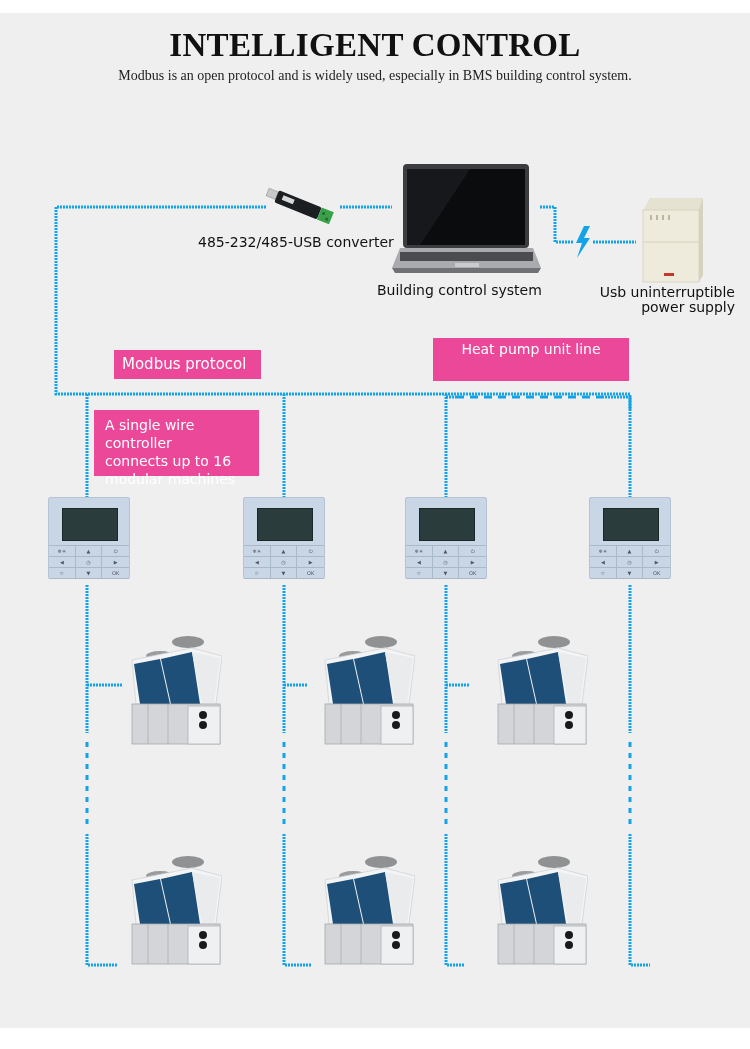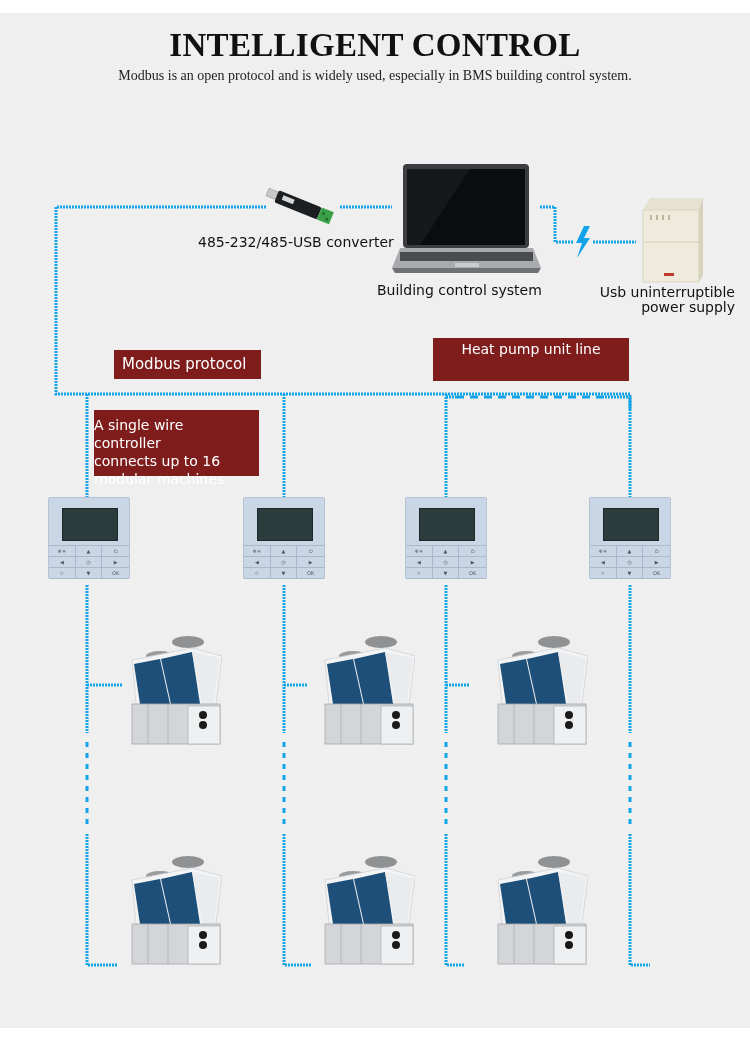--- a/index.html
+++ b/index.html
@@ -2,21 +2,21 @@
 <html><head>
 <meta charset="utf-8">
 <style>
   html, body { margin:0; padding:0; background:#ffffff; }
   body { width:750px; height:1049px; position:relative; overflow:hidden; font-family:"DejaVu Sans", sans-serif; }
   #canvas { position:absolute; left:0; top:13px; width:750px; height:1015px; background:#efefef; }
   .abs { position:absolute; }
   #title { left:0; top:27px; width:750px; text-align:center; font-family:"Liberation Serif", serif; font-weight:bold; font-size:33px; letter-spacing:0.3px; color:#111; }
   #intro { left:0; top:67px; width:750px; text-align:center; font-family:"Liberation Serif", serif; font-size:14px; line-height:18px; color:#222; }
   .label { font-size:14px; color:#111; white-space:nowrap; }
-  .bluebox { background:#7f1d1d; color:#fff; font-size:14px; line-height:19px; padding:0 8px; box-sizing:border-box; }
+  .bluebox { background:#ec4899; color:#fff; font-size:14px; line-height:19px; padding:0 8px; box-sizing:border-box; }
   svg#wires { position:absolute; left:0; top:0; }
   
   .ctrl { position:absolute; width:82px; height:82px; background:#c9d6e6; border:1px solid #b5c3d5; border-radius:2px; box-sizing:border-box; }
   .ctrl .screen { position:absolute; left:13px; top:10px; width:54px; height:31px; background:#2b3c3c; border:1px solid #1a2828; }
   .ctrl .keys { position:absolute; left:0; top:47px; width:80px; height:33px; display:grid; grid-template-columns:repeat(3,1fr); grid-template-rows:repeat(3,1fr); border-top:1px solid #aab8cb; }
   .ctrl .key { border-right:1px solid #aab8cb; border-bottom:1px solid #aab8cb; font-size:5px; color:#556; display:flex; align-items:center; justify-content:center; }
   .ctrl .key:nth-child(3n) { border-right:none; }
   
   .pump { position:absolute; width:92px; height:118px; }
 </style>
@@ -108,21 +108,21 @@
 <div class="abs label" style="left:377px; top:282px;">Building control system</div>
 <div class="abs label" style="left:585px; top:285px; text-align:right; line-height:15px; width:150px;">
   <div>Usb uninterruptible</div>
   <div>power supply</div>
 </div>
 
 <div class="abs bluebox" style="left:114px; top:350px; width:147px; height:29px; line-height:29px; font-size:15px;">Modbus protocol</div>
 <div class="abs bluebox" style="left:433px; top:338px; width:196px; height:43px; padding-top:2px; text-align:center;">
   <div>Heat pump unit line</div>
 </div>
-<div class="abs bluebox" style="left:94px; top:410px; width:165px; height:66px; padding-top:6px; padding-left:0; line-height:18px;">
+<div class="abs bluebox" style="left:94px; top:410px; width:165px; height:66px; padding-top:6px; padding-left:11px; line-height:18px;">
   <div>A single wire controller</div>
   <div>connects up to 16</div>
   <div>modular machines</div>
 </div>
 
 <div id="controllers">
     <div class="ctrl" style="left: 48px; top: 497px;">
       <div class="screen"></div>
       <div class="keys">
         <div class="key">❄☀</div>

